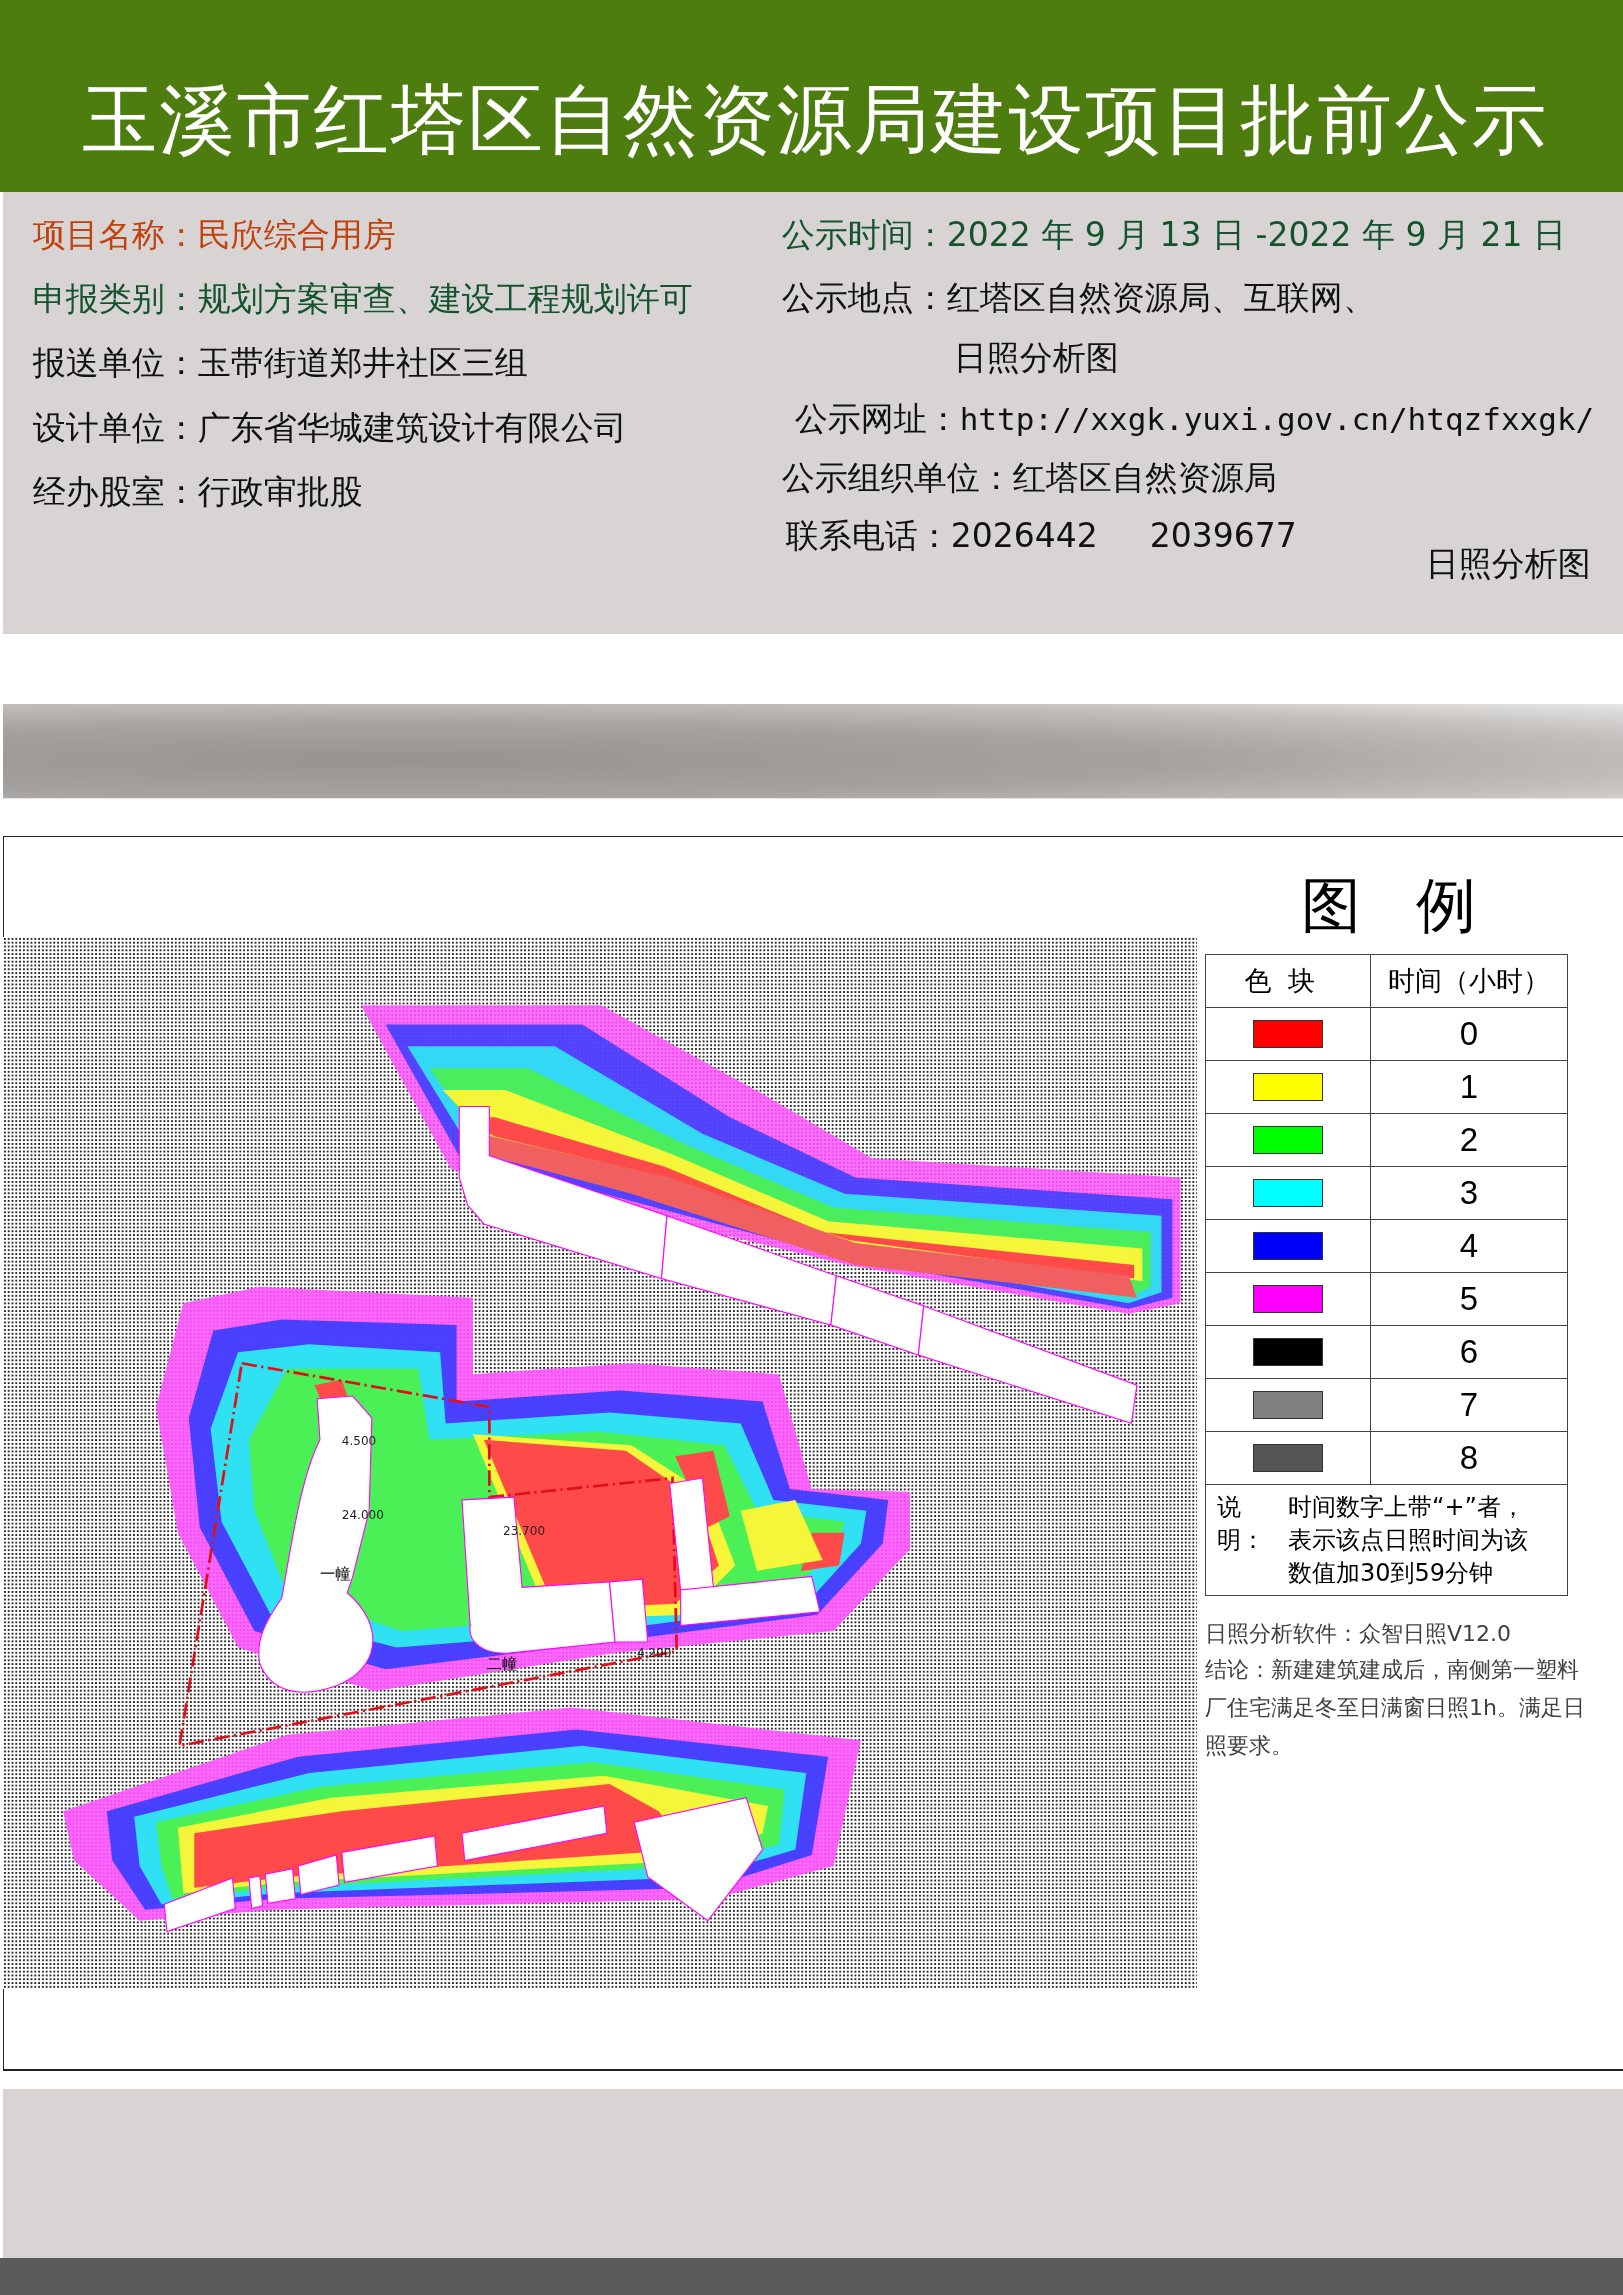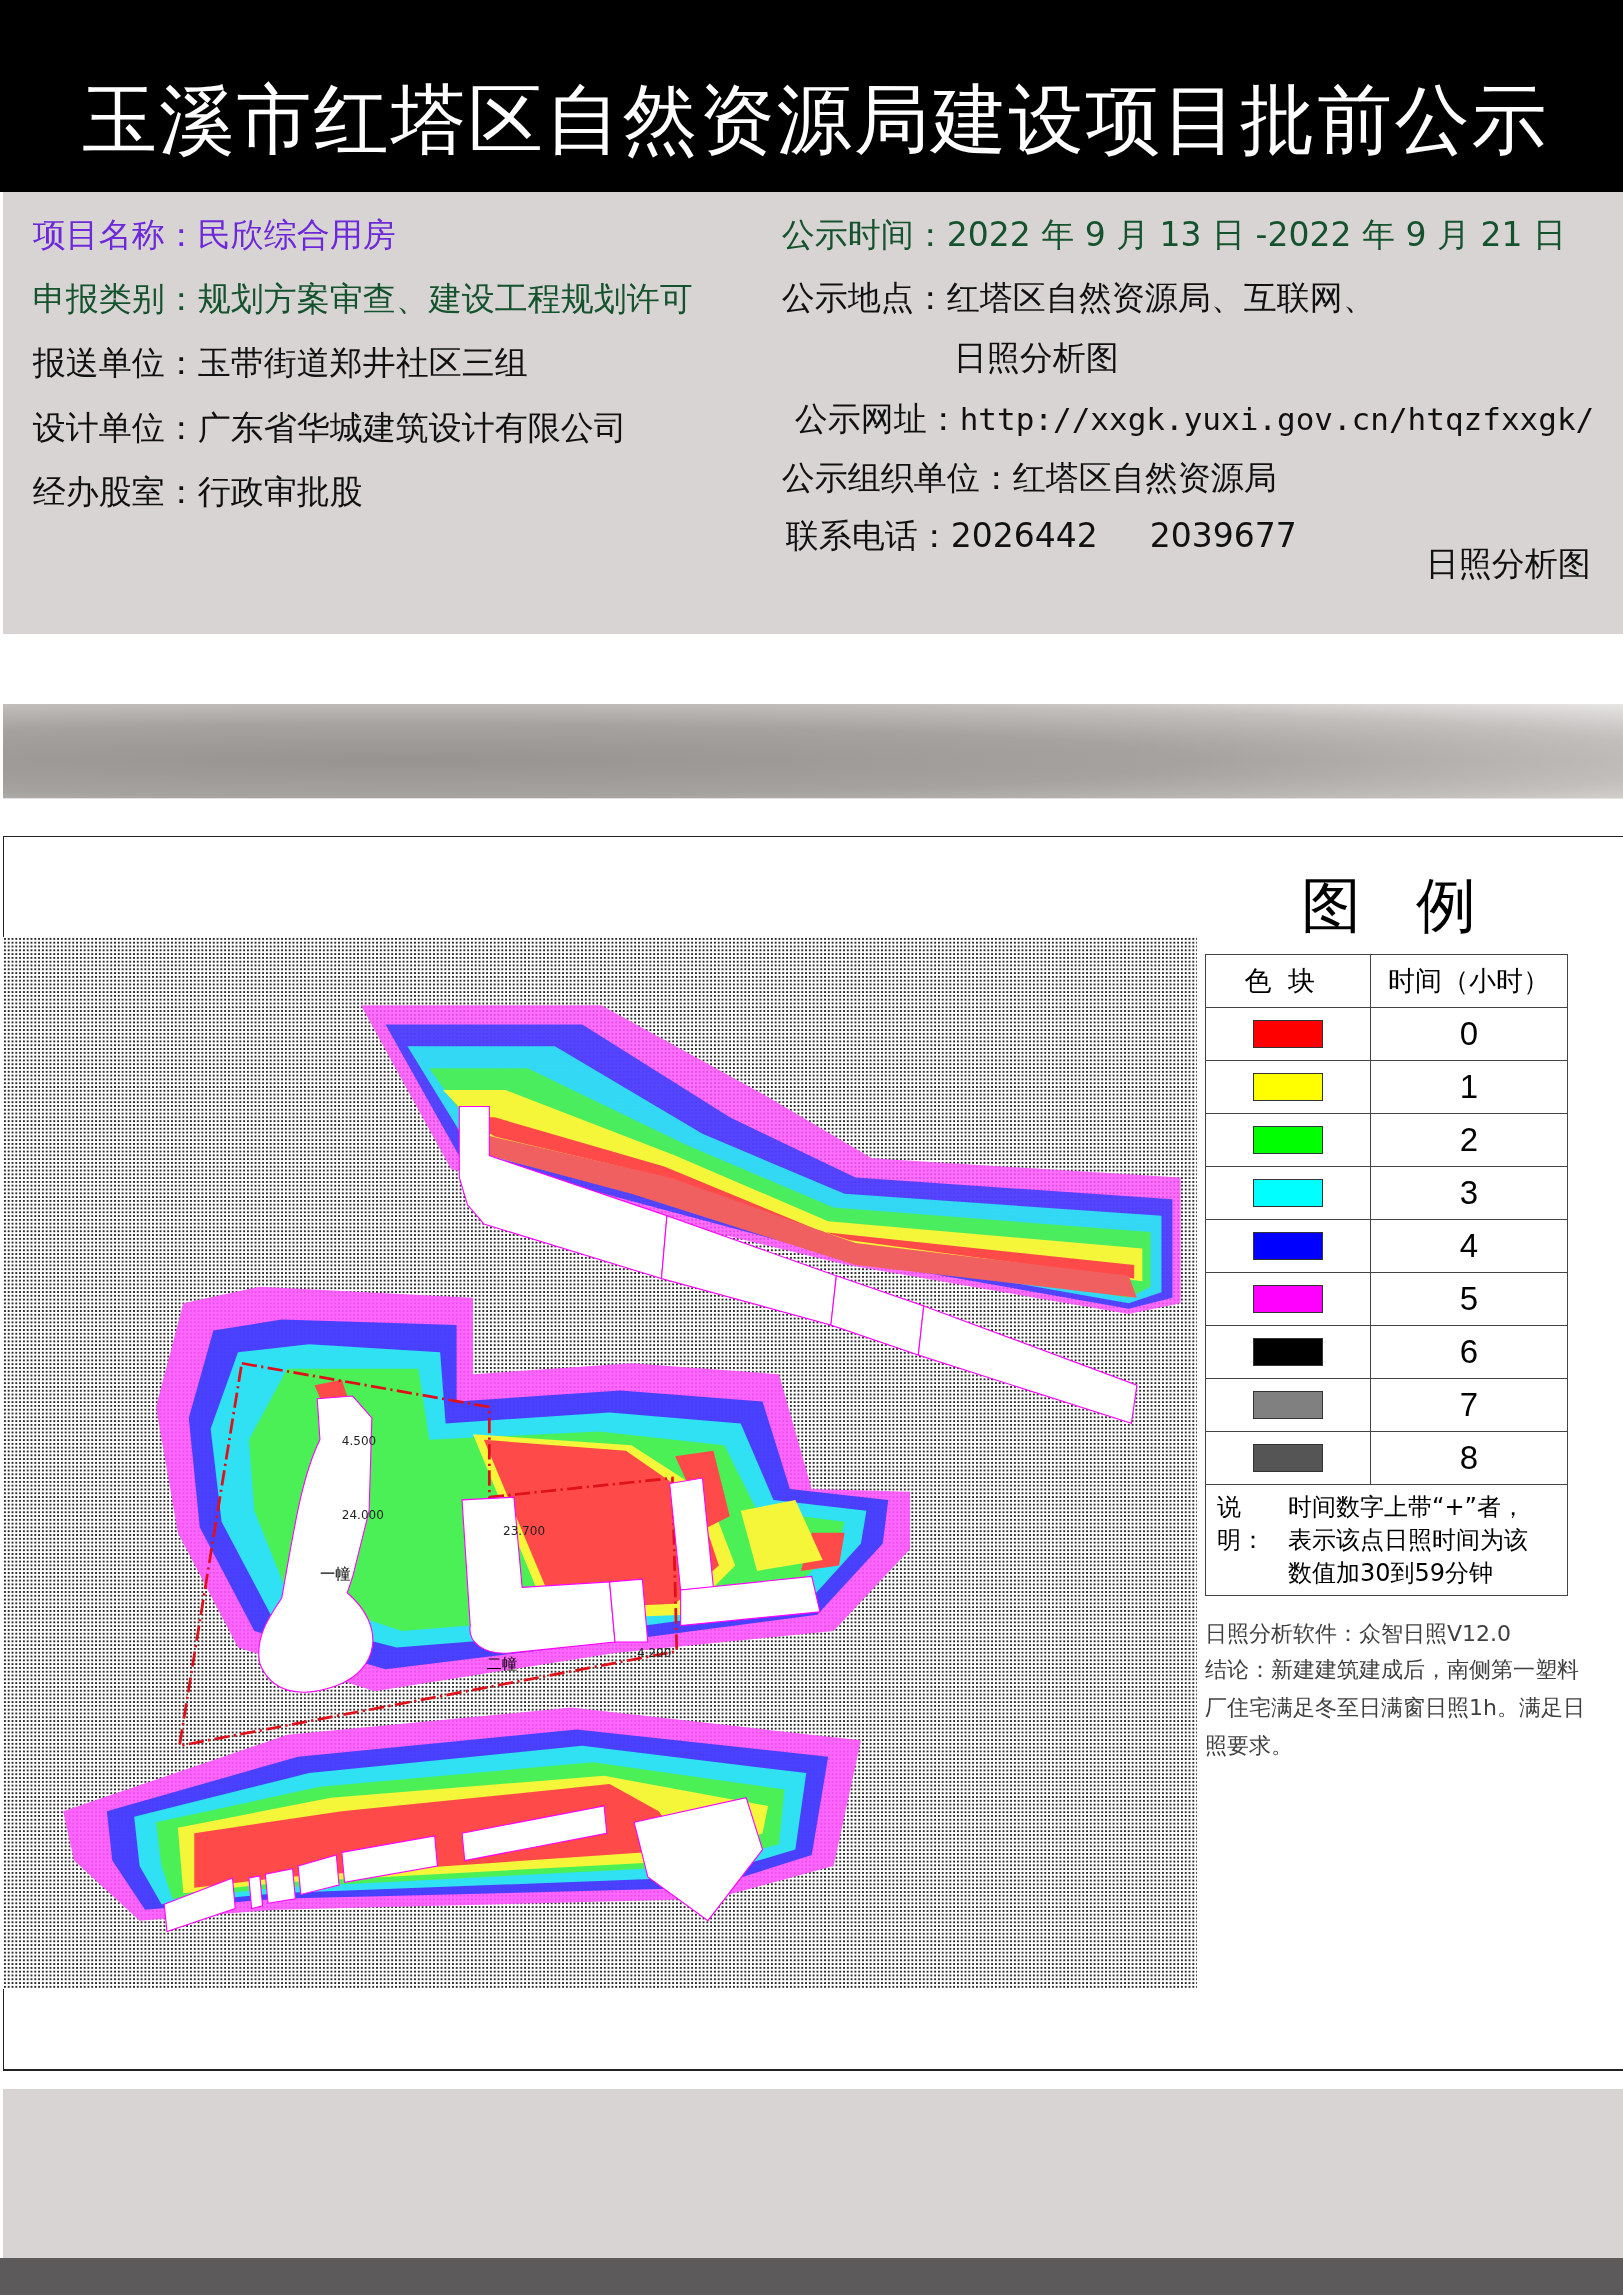--- a/index.html
+++ b/index.html
@@ -3,35 +3,35 @@
 <meta charset="utf-8">
 <style>
   html, body { margin: 0; padding: 0; }
   body {
     width: 1623px; height: 2295px; position: relative; overflow: hidden;
     background: #ffffff;
     font-family: "DejaVu Sans", "Liberation Sans", sans-serif;
   }
   .title-bar {
     position: absolute; left: 0; top: 0; width: 1623px; height: 192px;
-    background: #000000;
+    background: #4d7c0f;
   }
   .title-bar h1 {
     position: absolute; left: 82px; top: 71px; margin: 0;
     font-size: 75px; font-weight: normal; color: #ffffff; letter-spacing: 2.2px;
     transform: scaleY(1.02); white-space: nowrap;
   }
   .info-panel {
     position: absolute; left: 2.7px; top: 192px; width: 1621px; height: 442px;
     background: #d9d4d4;
   }
   .info-line {
     position: absolute; font-size: 33px; white-space: nowrap; line-height: 1;
   }
-  .c-blue { color: #6d28d9; }
+  .c-blue { color: #c2410c; }
   .c-red { color: #14532d; }
   .c-black { color: #111111; }
   .mono { font-family: "DejaVu Sans Mono", "Liberation Mono", monospace; }
   .doc-label {
     position: absolute; right: 33px; top: 350px; font-size: 33px; color: #111;
   }
 
   .shade-band {
     position: absolute; left: 2.7px; top: 704px; width: 1621px; height: 94px;
     background: radial-gradient(ellipse at 25% 60%, #979391 0%, #a5a2a0 45%, #c2bfbd 75%, #e8e6e4 100%);

